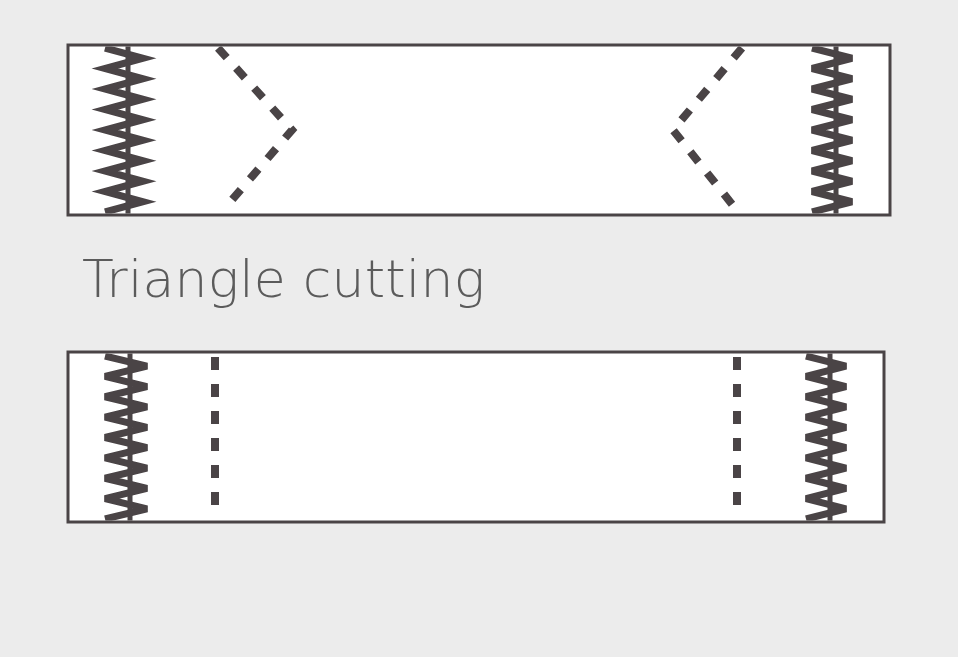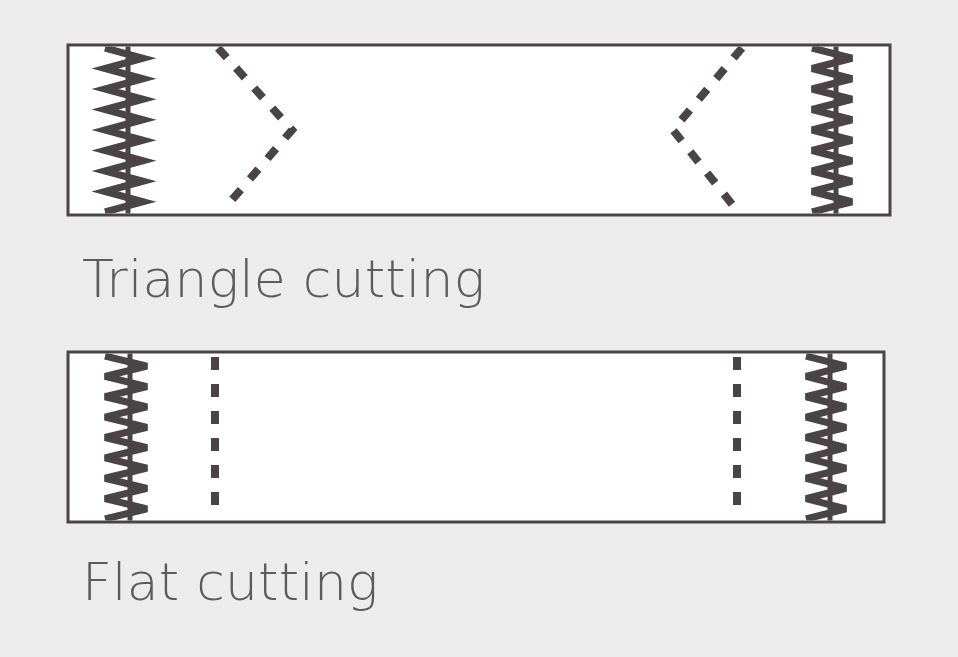--- a/index.html
+++ b/index.html
@@ -92,15 +92,14 @@
           <g>
             <path d="M806.00,356.00 L846.00,366.19 L806.00,376.38 L846.00,386.56 L806.00,396.75 L846.00,406.94 L806.00,417.13 L846.00,427.31 L806.00,437.50 L846.00,447.69 L806.00,457.88 L846.00,468.06 L806.00,478.25 L846.00,488.44 L806.00,498.63 L846.00,508.81 L806.00,519.00" fill="none" stroke="#4A4446" stroke-width="7" stroke-linecap="butt" stroke-linejoin="miter"></path>
             <line x1="830" y1="353" x2="830" y2="522" stroke="#4A4446" stroke-width="5" stroke-linecap="butt"></line>
           </g>
         </g>
       </g>
     </svg>
 
   <div class="caption" id="caption-triangle">Triangle cutting</div>
 
-  <div class="caption" id="caption-flat">Flat cutting</div>
 
 </div>
 
 </body></html>

